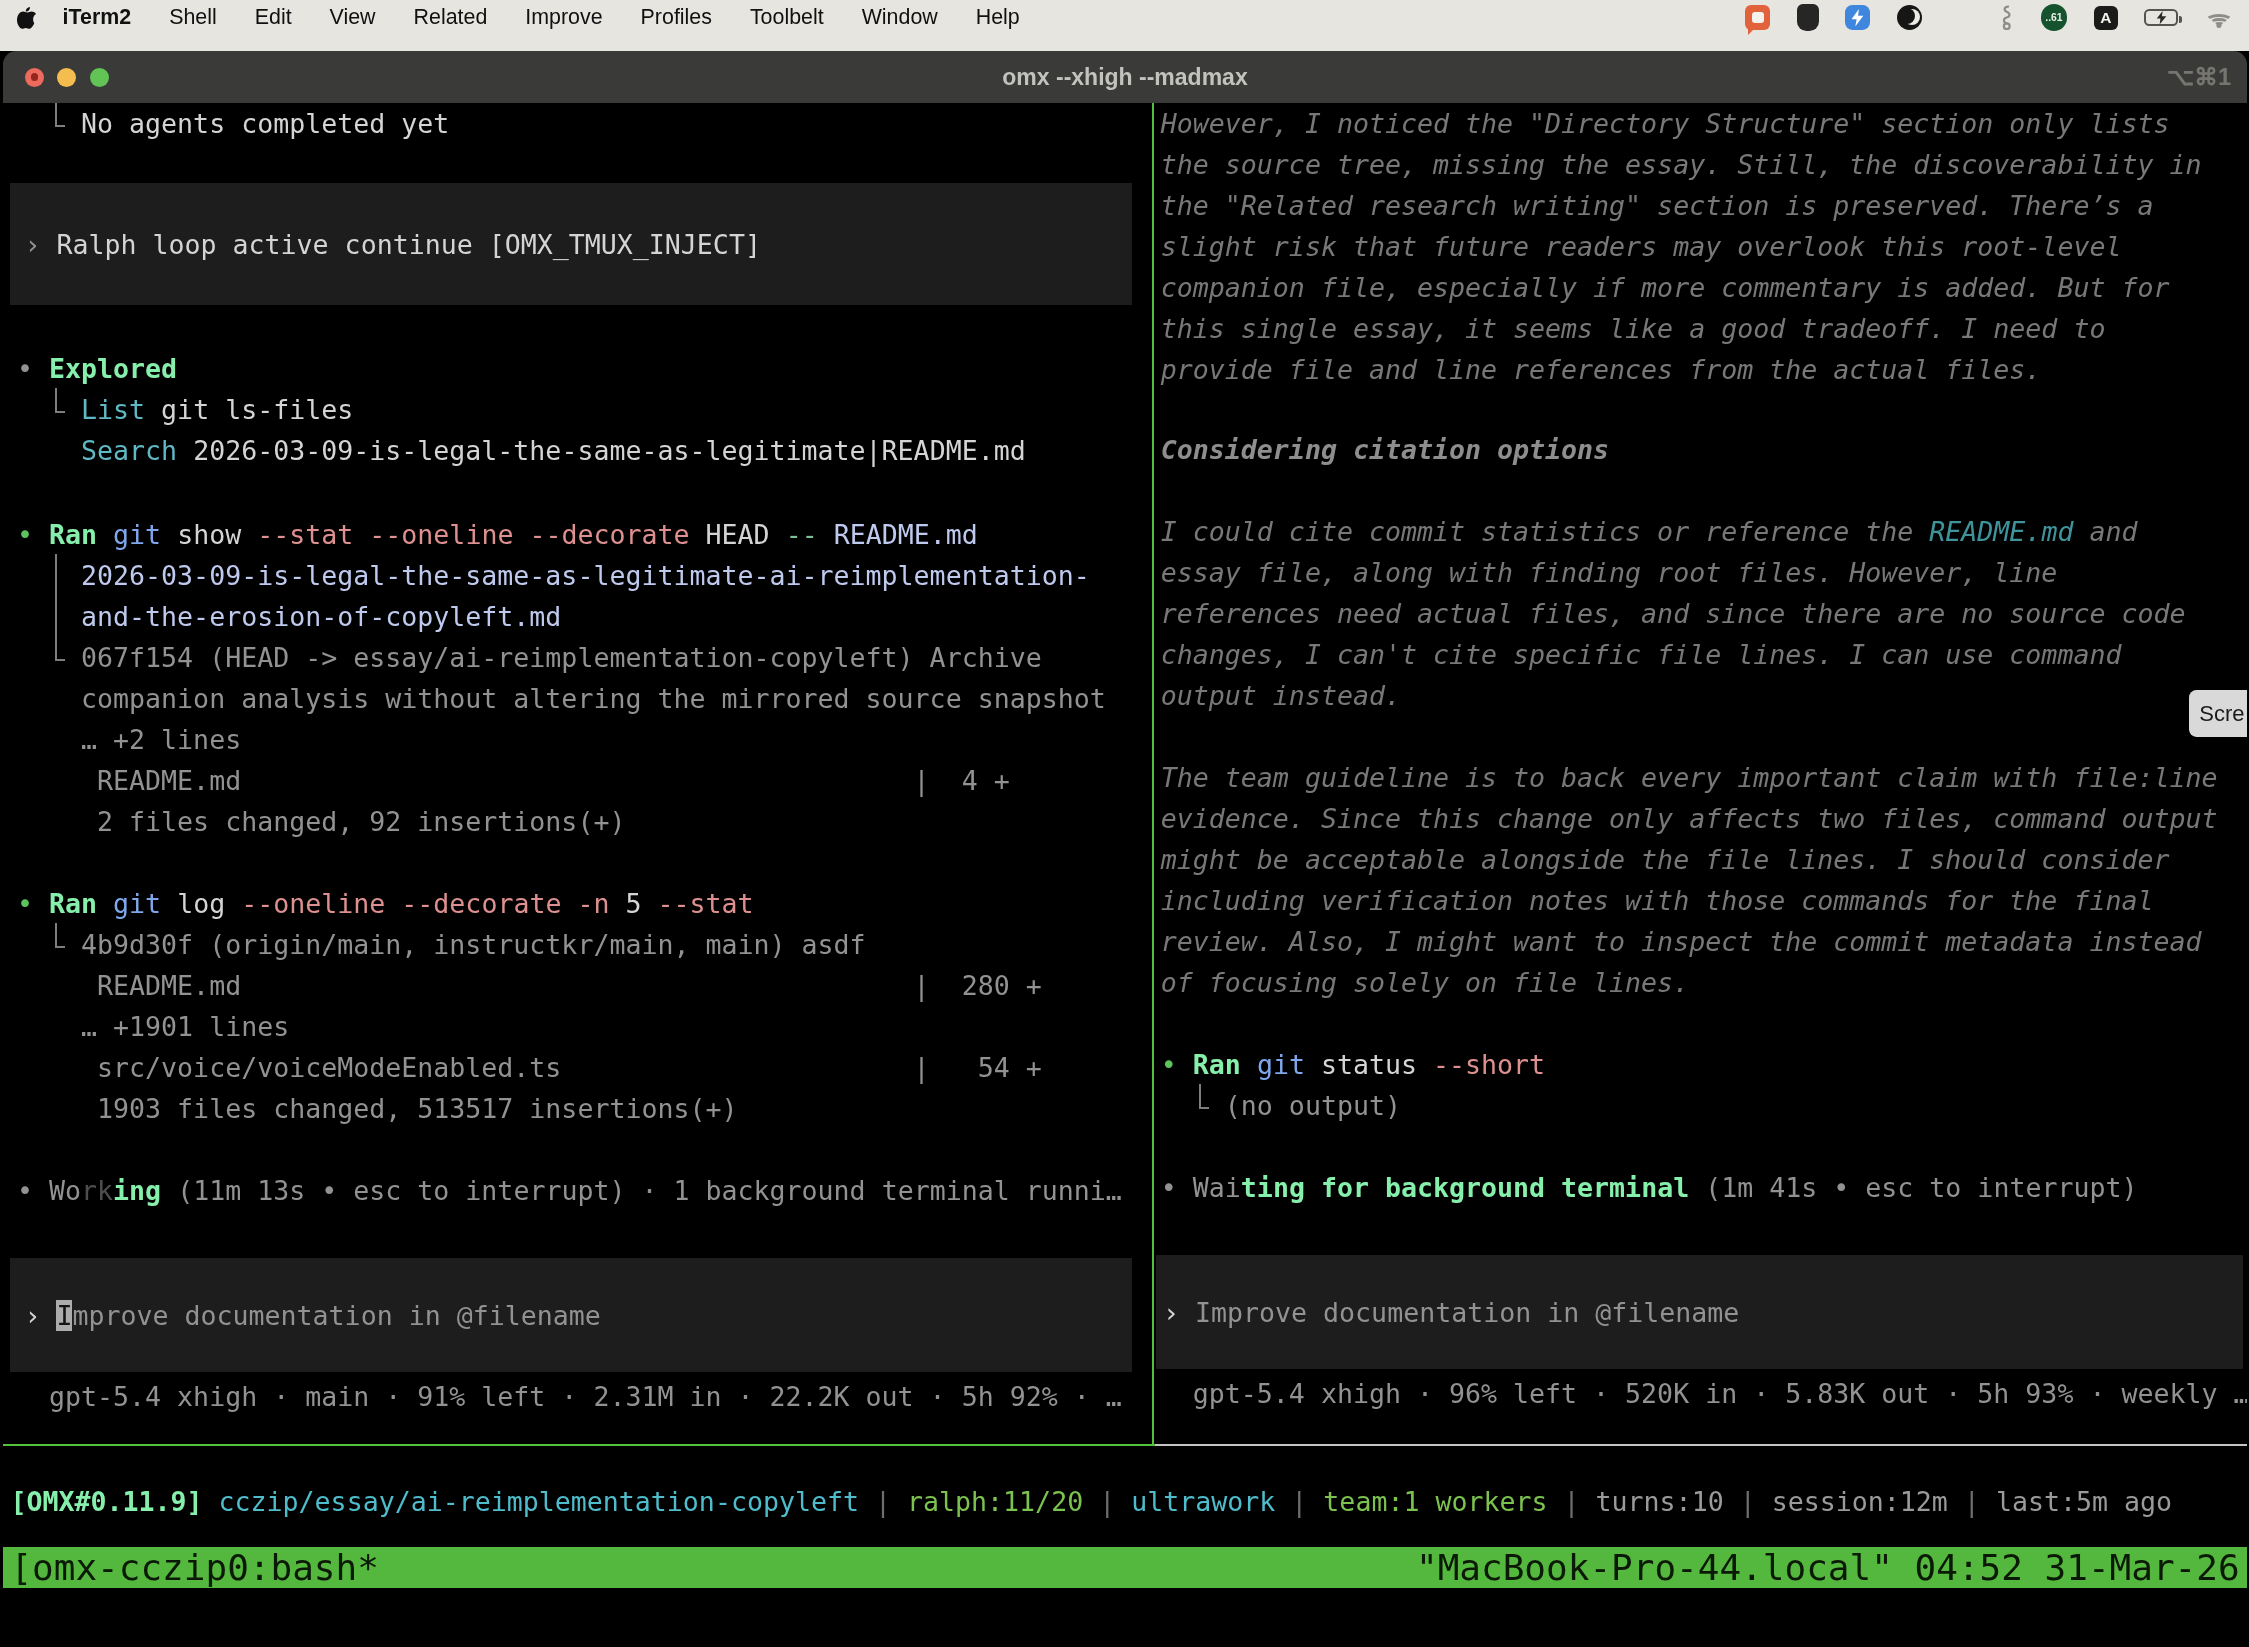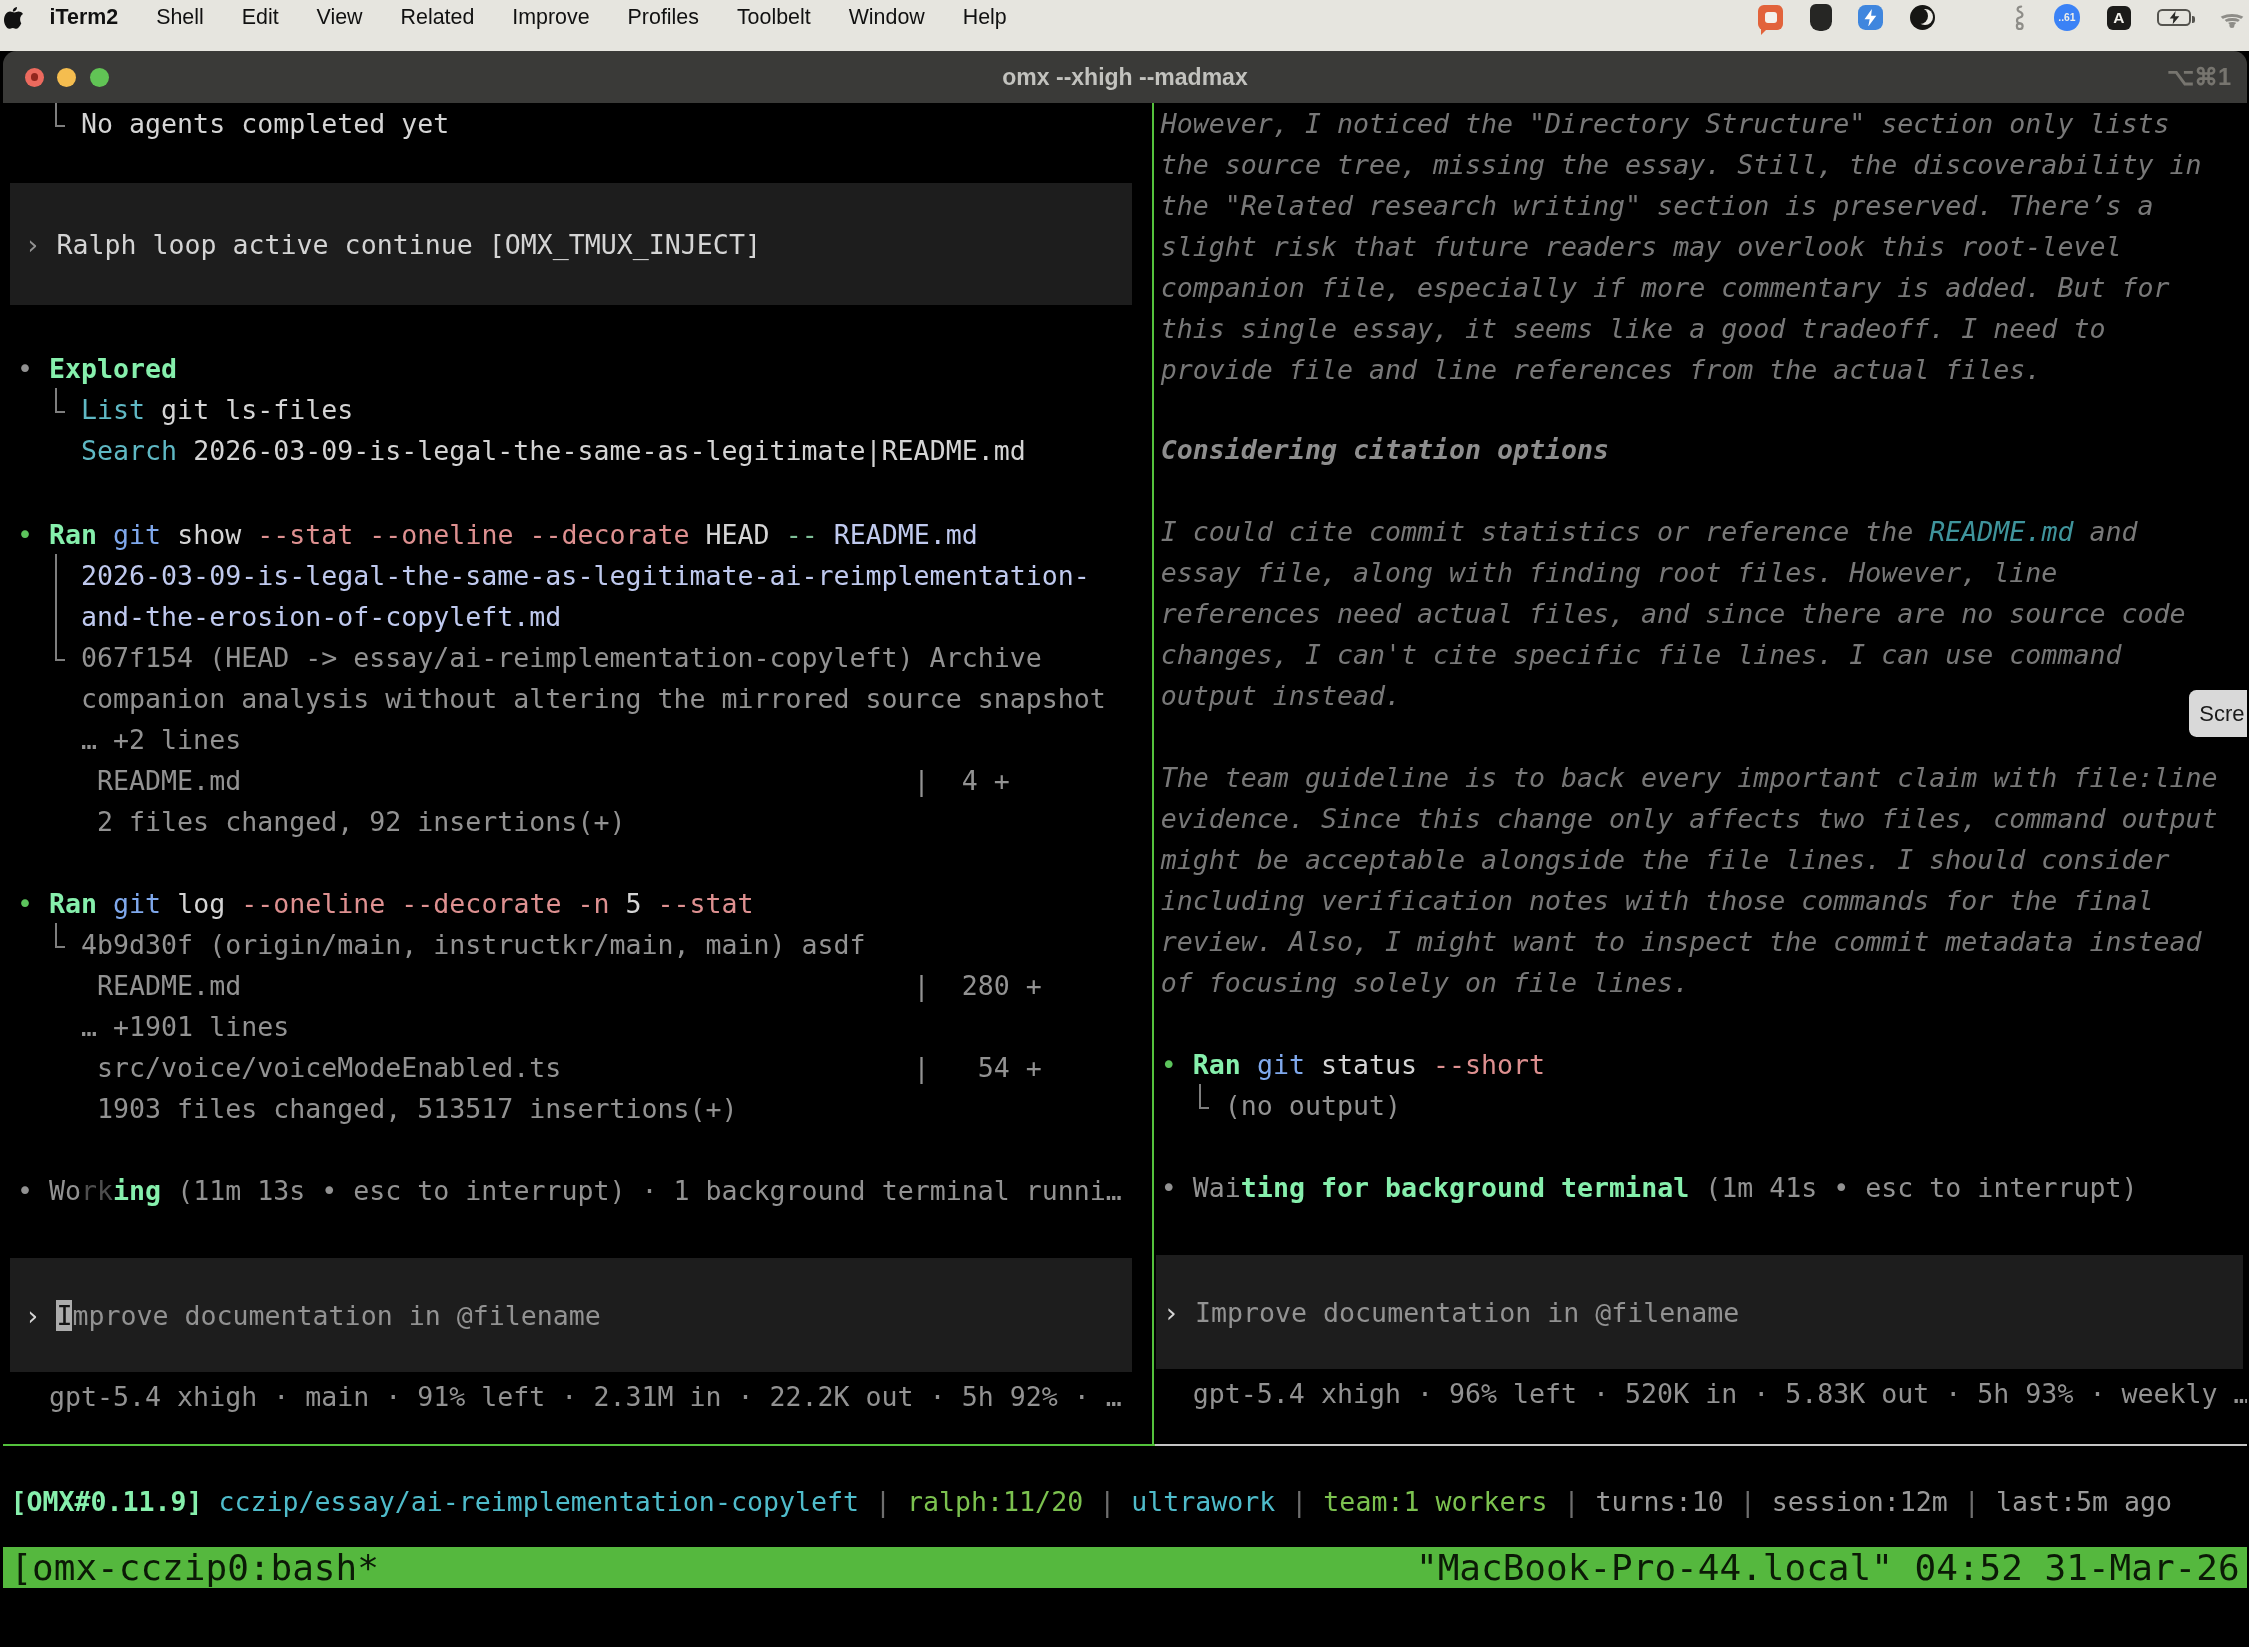--- a/index.html
+++ b/index.html
@@ -1,21 +1,21 @@
 <!DOCTYPE html>
 <html style="font-size:11.8px"><head>
 <meta charset="utf-8">
 <style>
   * { margin:0; padding:0; box-sizing:border-box; }
   html,body { width:2250px; height:1648px; background:#000; overflow:hidden; }
   body { font-family:"DejaVu Sans Mono", monospace; }
 
   
   .topbg { background:#E6E5DF; padding-bottom:16px; }
-  .menubar { height:35px; display:flex; align-items:center; padding:0 4px;
+  .menubar { height:35px; display:flex; align-items:center; padding:0 17px;
              font-family:"Liberation Sans", sans-serif; font-size:21.4px; color:#111; }
   .menubar .apple { margin-right:26.6px; display:flex; align-items:center; }
   .menu-items { display:flex; gap:38px; align-items:center; }
   .menu-item { white-space:nowrap; }
   .menu-item.bold { font-weight:bold; }
   .menu-status { margin-left:auto; display:flex; gap:26.6px; align-items:center; }
 
   
   .ic { position:relative; display:flex; align-items:center; justify-content:center; }
   .ic-chat { width:25px; height:25px; background:#E2633B; border-radius:5.9px; }
@@ -28,21 +28,21 @@
   .ic-shield i { background:#DDDCD6; border-radius:50%; }
   .ic-blue { width:25px; height:25px; border-radius:7.4px; background:#3F86DE; }
   .ic-moon { width:25px; height:25px; border-radius:50%; background:#161614; overflow:hidden; }
   .ic-moon::before { content:""; position:absolute; width:16px; height:16px; border-radius:50%;
     background:#ECEBE5; right:1.5px; top:4.4px; }
   .ic-moon::after { content:""; position:absolute; width:16px; height:16px; border-radius:50%;
     background:#161614; right:6.6px; top:3px; }
   .ic-dots { display:grid; grid-template-columns:repeat(3,5.2px); grid-template-rows:repeat(3,5.2px); gap:3.7px; }
   .ic-dots i { border-radius:50%; background:#9B9A95; }
   .ic-dots i.d { background:#232321; }
-  .ic-badge { width:26.6px; height:26.6px; border-radius:50%; background:#3b82f6; color:#F0EFE9;
+  .ic-badge { width:26.6px; height:26.6px; border-radius:50%; background:#14532d; color:#F0EFE9;
     font-family:"Liberation Sans", sans-serif; font-size:10.3px; font-weight:bold; }
   .ic-a { width:24px; height:24px; border-radius:5.9px; background:#1B1B19; color:#F2F1EB;
     font-family:"Liberation Sans", sans-serif; font-size:15.5px; font-weight:bold; }
   .ic-batt { width:34px; height:17.7px; border:2.2px solid #55544F; border-radius:5.2px; }
   .ic-batt::after { content:""; position:absolute; right:-5.9px; top:5.2px; width:3.7px; height:7.4px;
     background:#55544F; border-radius:0 2.2px 2.2px 0; }
   .ic-wifi { width:28px; height:20.7px; }
   .ic-wifi span { position:absolute; left:50%; bottom:0; transform:translateX(-50%);
     border:3px solid #8E8D88; border-bottom:none; border-left-color:transparent; border-right-color:transparent;
     border-radius:50% 50% 0 0; }

